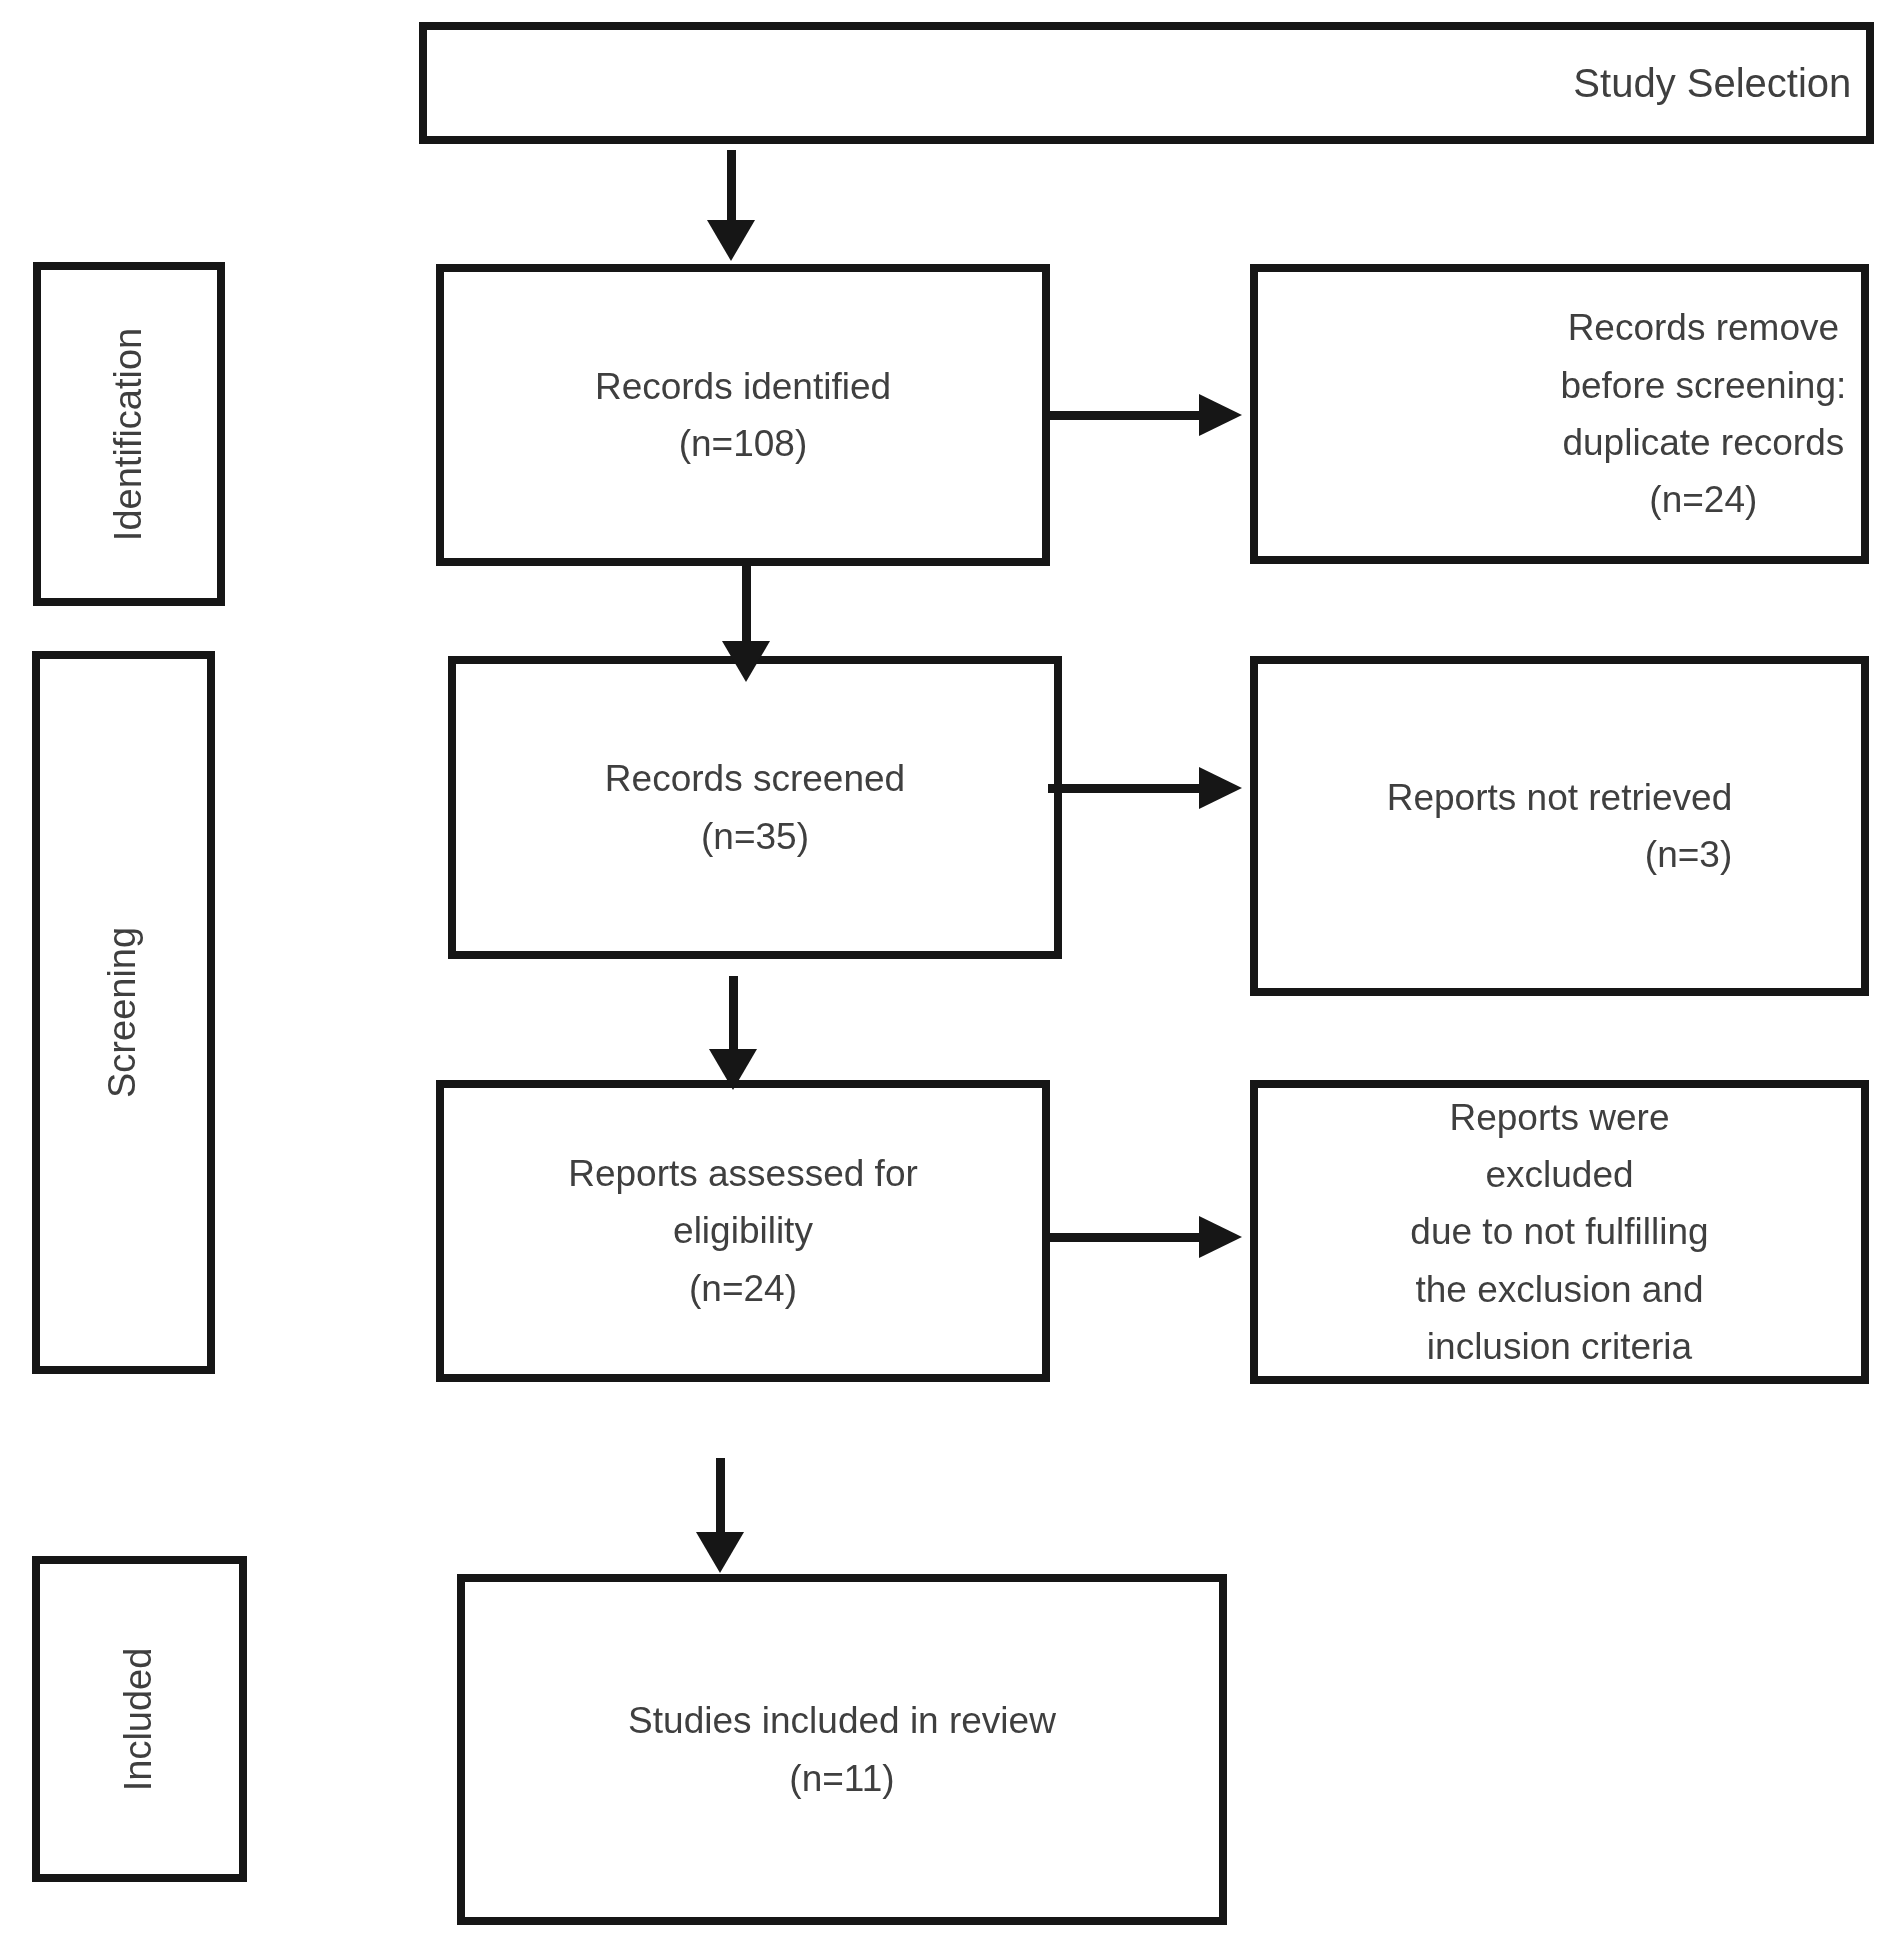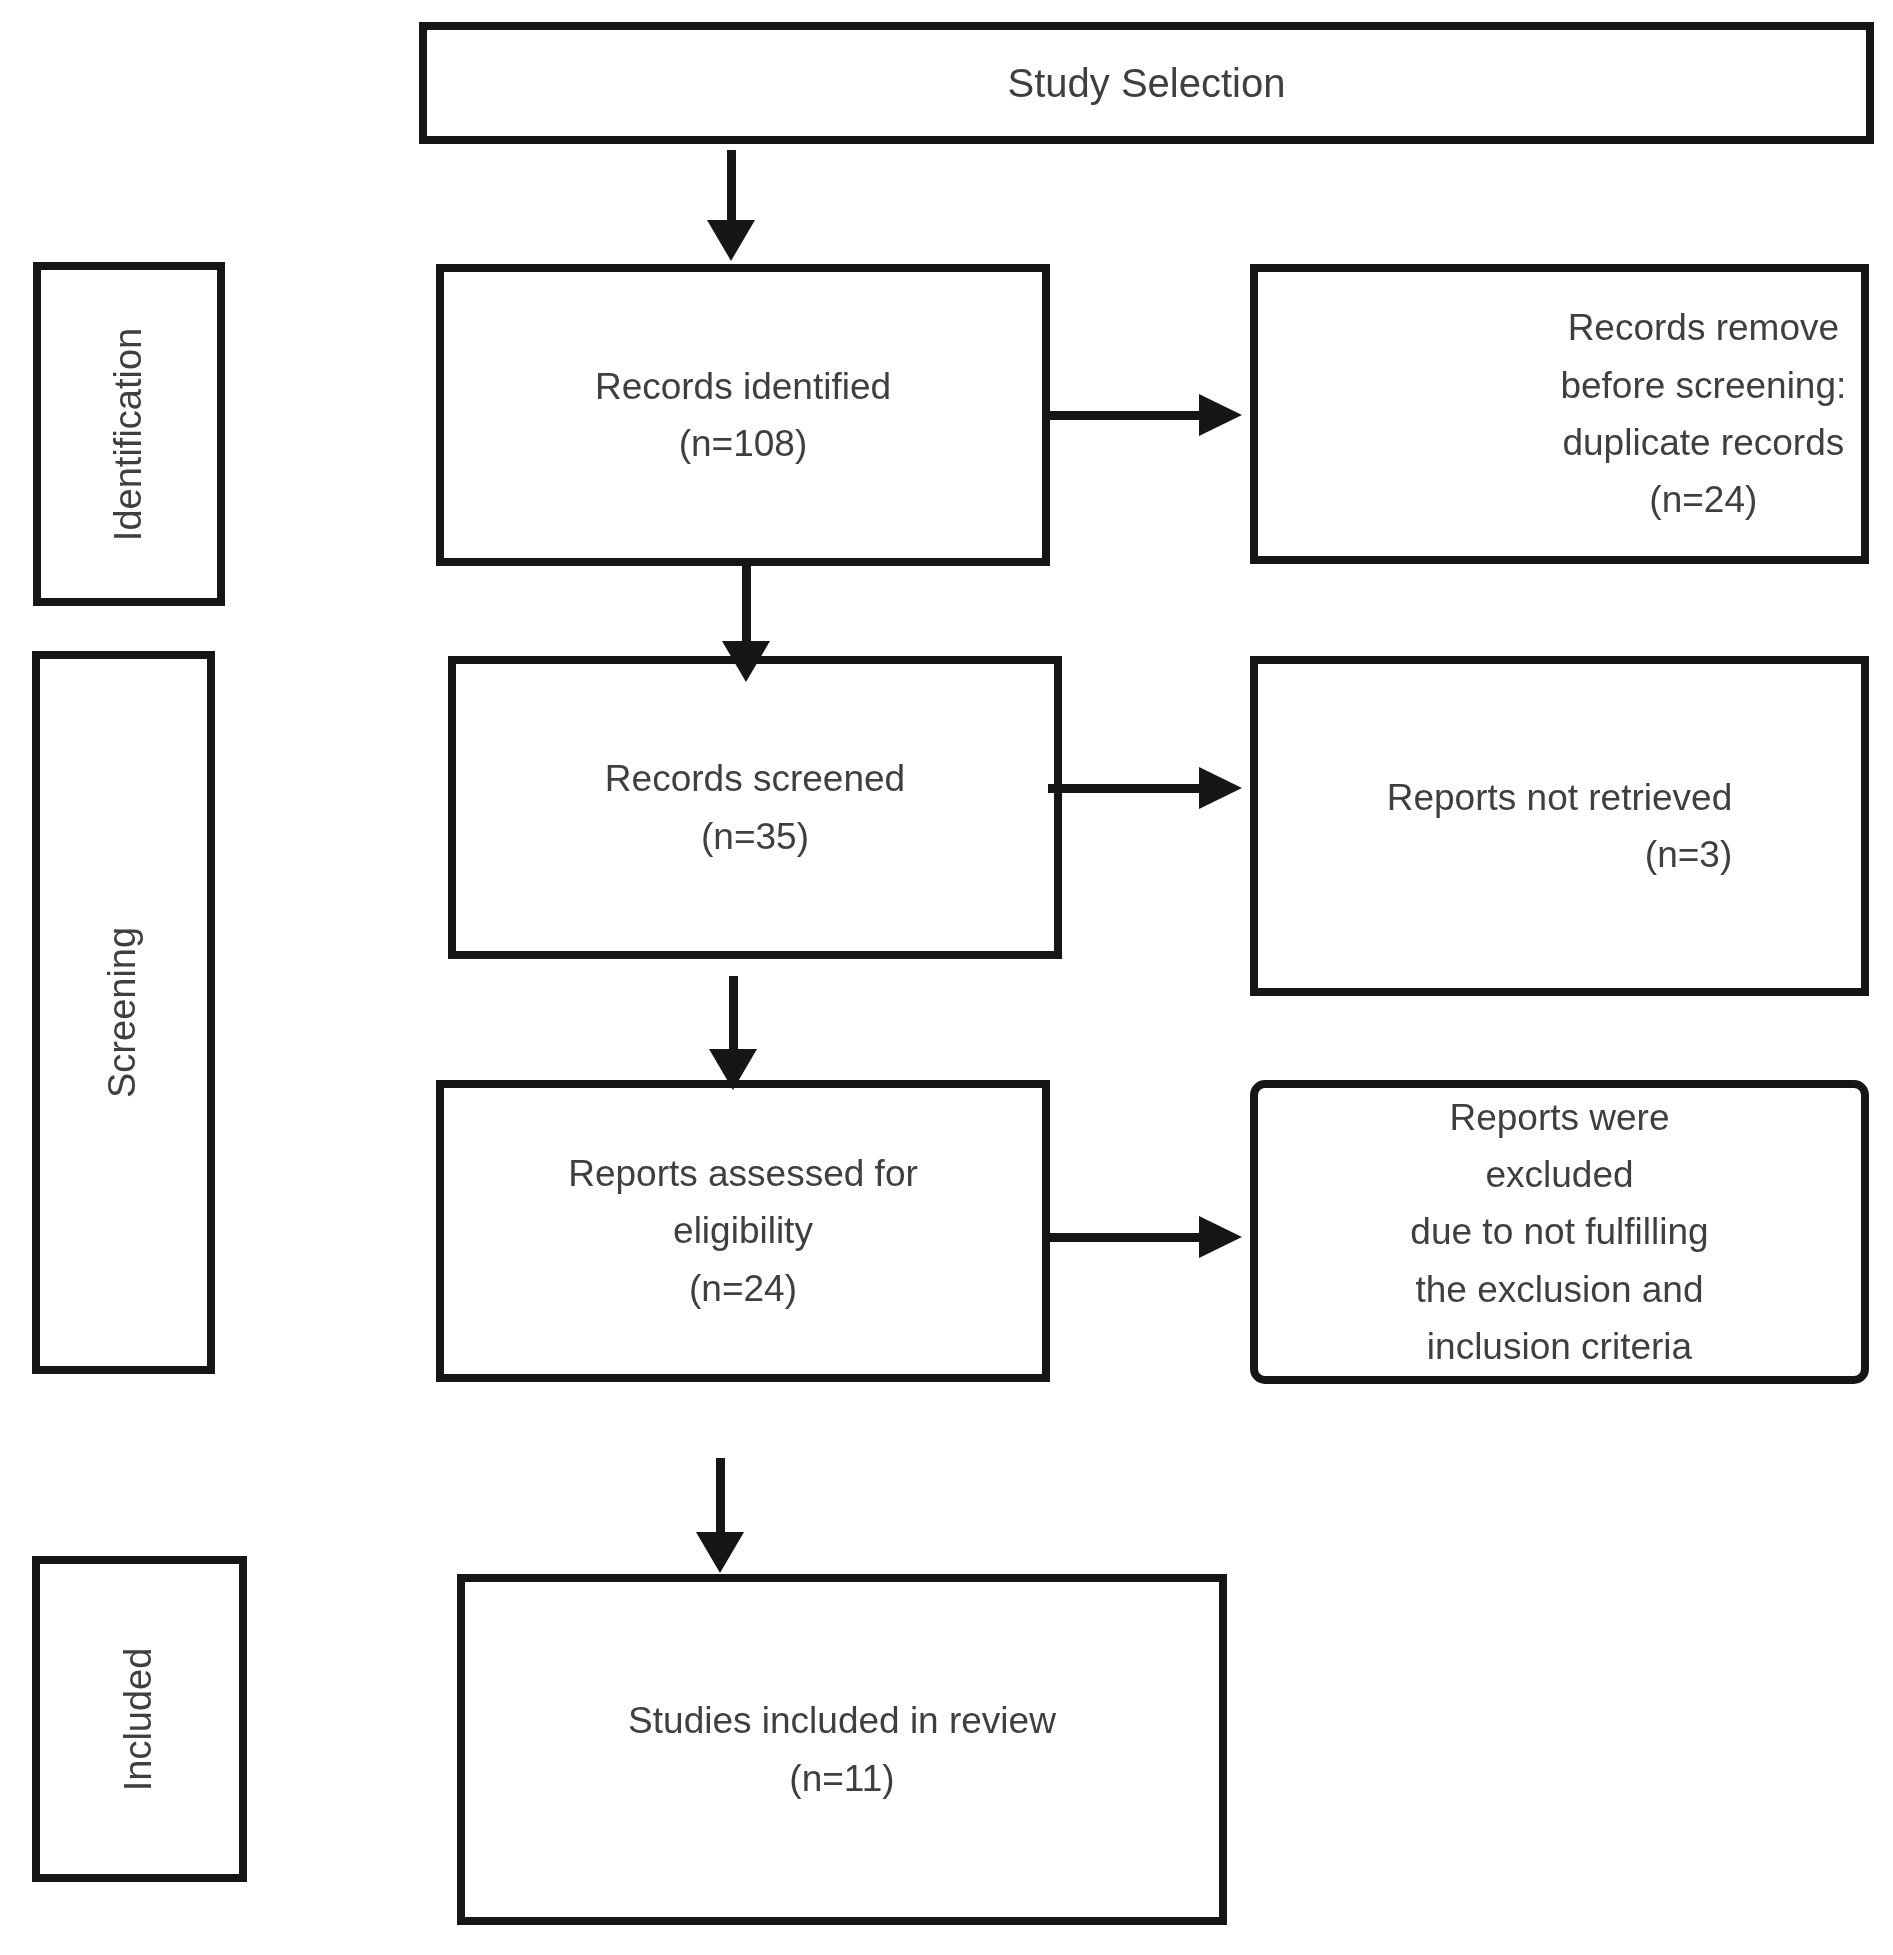--- a/index.html
+++ b/index.html
@@ -73,21 +73,21 @@
   </div>
 
   <div class="box side-box" style="left:31.5px; top:651px; width:183px; height:723px;">
     <span class="txt">Screening</span>
   </div>
 
   <div class="box side-box" style="left:31.5px; top:1556px; width:215px; height:326px;">
     <span class="txt">Included</span>
   </div>
 
-  <div class="box title-box" style="left:419px; top:22px; width:1455px; height:122px;">
+  <div class="box title-box" style="left:419px; top:22px; width:1455px; height:122px;justify-content:flex-end;">
     <span class="txt">Study Selection</span>
   </div>
 
   <div class="box main-box" style="left:436px; top:264px; width:614px; height:302px;">
     <span class="txt">Records identified
 (n=108)</span>
   </div>
 
   <div class="box main-box" style="left:436px; top:656px; width:614px; height:303px;margin-left:12px;">
     <span class="txt">Records screened
@@ -110,21 +110,21 @@
 before screening:
 duplicate records
 (n=24)</span>
   </div>
 
   <div class="box main-box" style="left:1250px; top:656px; width:619px; height:340px;text-align:right;">
     <span class="txt">Reports not retrieved
 (n=3)</span>
   </div>
 
-  <div class="box main-box" style="left:1250px; top:1080px; width:619px; height:304px;border-radius:15px;">
+  <div class="box main-box" style="left:1250px; top:1080px; width:619px; height:304px;">
     <span class="txt">Reports were
 excluded
 due to not fulfilling
 the exclusion and
 inclusion criteria</span>
   </div>
 
   <div class="varrow" style="left:707px; top:150px; height:111px;">
     <span class="vshaft"></span>
     <span class="vhead"></span>

